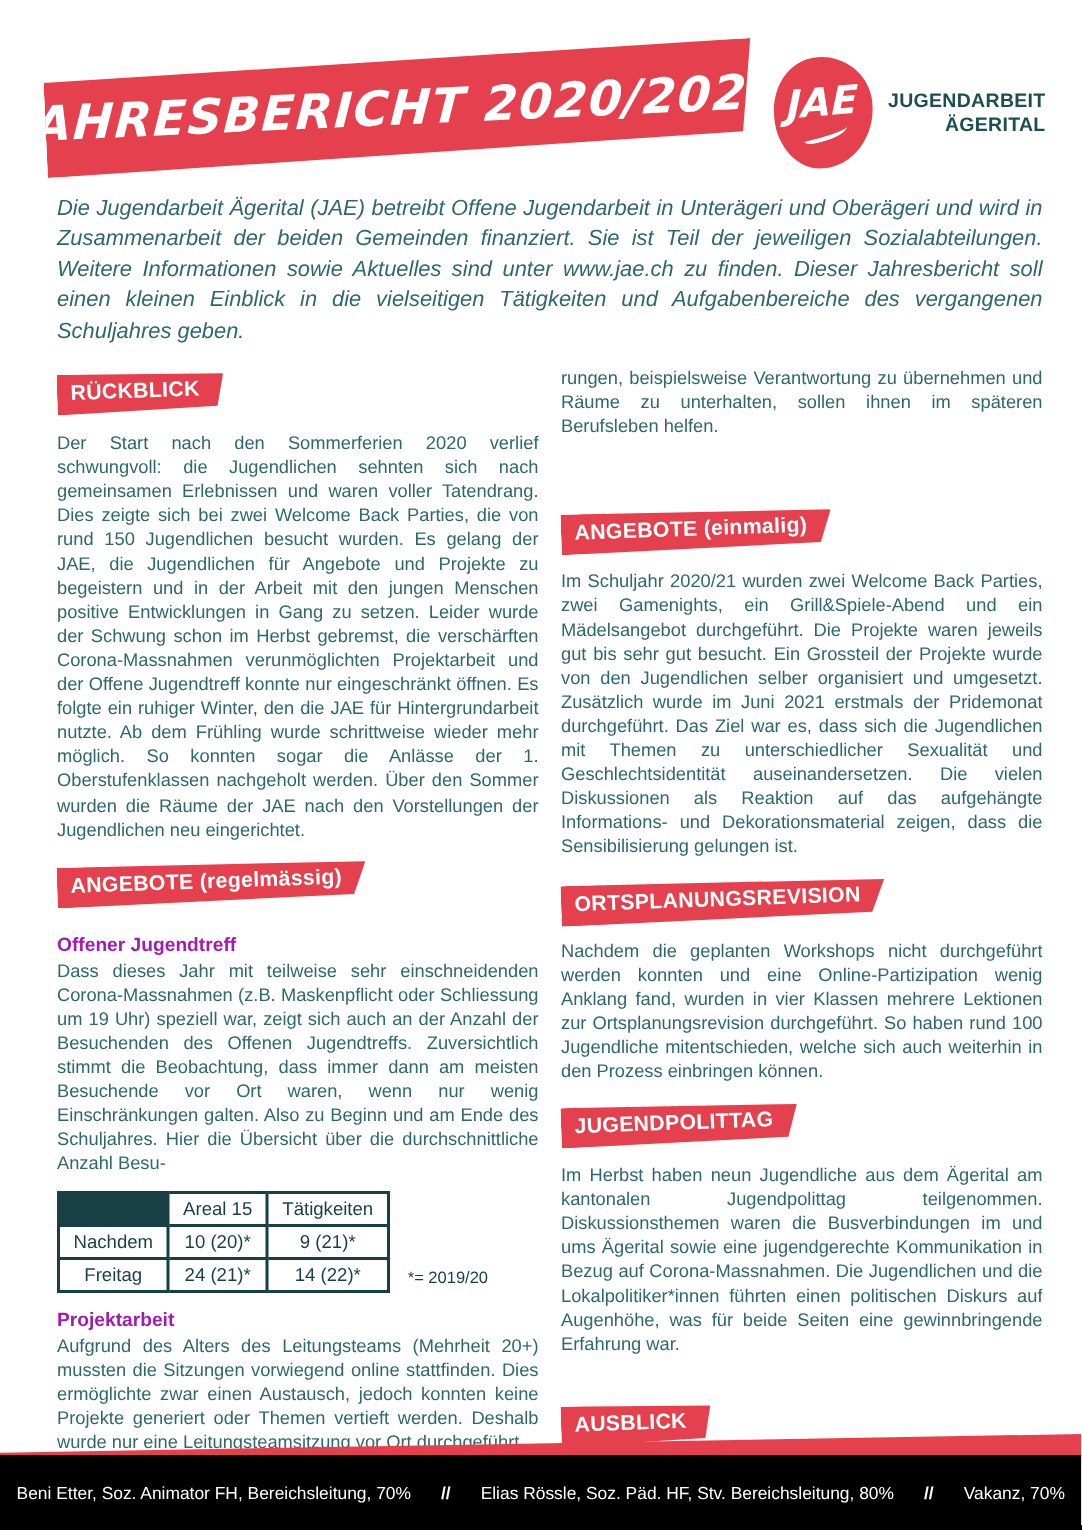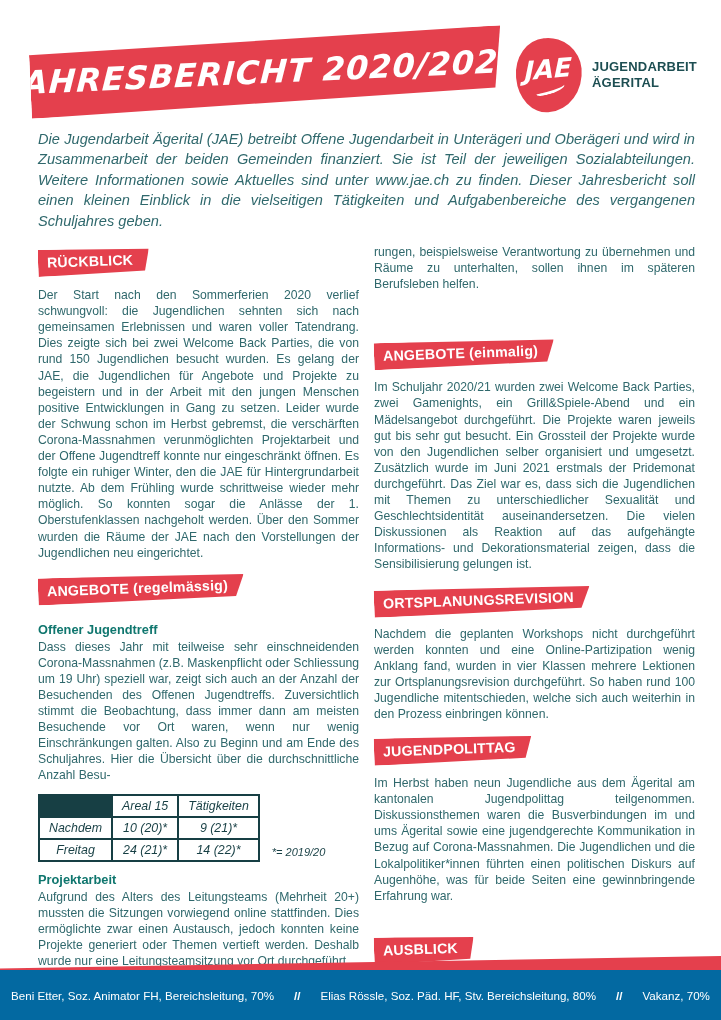--- a/index.html
+++ b/index.html
@@ -34,21 +34,21 @@
   .logo-acronym {
     font-family:"DejaVu Sans", sans-serif;
     font-style:italic; font-weight:bold; font-size:26px; color:#ffffff;
     line-height:1; transform:skewX(-6deg);
   }
   .logo-swoosh {
     width:30px; height:9px; margin-top:3px;
     border-bottom:3px solid #ffffff; border-radius:0 0 70% 40%;
     transform:rotate(-10deg);
   }
-  .logo-name { color:#1d4e52; font-weight:bold; font-size:13px; line-height:1.2; letter-spacing:0.2px; }
+  .logo-name { color:#1d4e52; font-weight:bold; font-size:13px; line-height:1.2; letter-spacing:0.2px;text-align:right; }
 
   
   .intro {
     margin:17px 26px 0 38px;
     color:#2f686c; font-size:14.6px; line-height:1.4; text-align:justify;font-style:italic;
   }
 
   
   .columns { display:flex; gap:15px; margin:13px 26px 0 38px; height:722px; overflow:hidden; }
   .col { width:321px; flex:0 0 321px; }
@@ -60,41 +60,41 @@
     transform:rotate(-2deg);
     clip-path:polygon(0 0, 100% 10%, 96% 90%, 0 100%);
   }
   .mt-xl { margin-top:38px; }
   .mt-md { margin-top:22px; }
 
   .body-text {
     color:#2f686c; font-size:12.2px; line-height:1.32; text-align:justify;
     margin:0 0 10px 0;
   }
-  .sub-head { color:#0f766e; font-weight:bold; font-size:12.8px; margin:8px 0 2px 0; }
-
-  
-  .table-wrap { display:flex; align-items:flex-end; gap:12px; margin:8px 0 10px 0;font-style:italic; }
+  .sub-head { color:#a21caf; font-weight:bold; font-size:12.8px; margin:8px 0 2px 0; }
+
+  
+  .table-wrap { display:flex; align-items:flex-end; gap:12px; margin:8px 0 10px 0; }
   table.visitors { border-collapse:collapse; color:#173f44; font-size:12.4px; }
   table.visitors td, table.visitors th {
     border:2px solid #173f44; padding:3px 9px; text-align:center; font-weight:normal;
     min-width:58px;
   }
   table.visitors .corner { background:#173f44; }
   .footnote { color:#173f44; font-size:11px; padding-bottom:4px; white-space:nowrap; }
 
   
   .footer-stripe {
     position:absolute; left:0; bottom:48px; width:721px; height:16px;
     background:#e4404d;
     clip-path:polygon(0 78%, 100% 0, 100% 100%, 0 100%);
   }
   .footer {
     position:absolute; left:0; bottom:0; width:721px; height:50px;
-    background:#0369a1; color:#ffffff;
+    background:#000000; color:#ffffff;
     display:flex; align-items:center; justify-content:center; gap:20px;
     font-size:11.6px;
   }
   .footer .sep { color:#ffffff; font-weight:bold; }
 </style>
 </head>
 <body>
 
 <div class="page">
 

